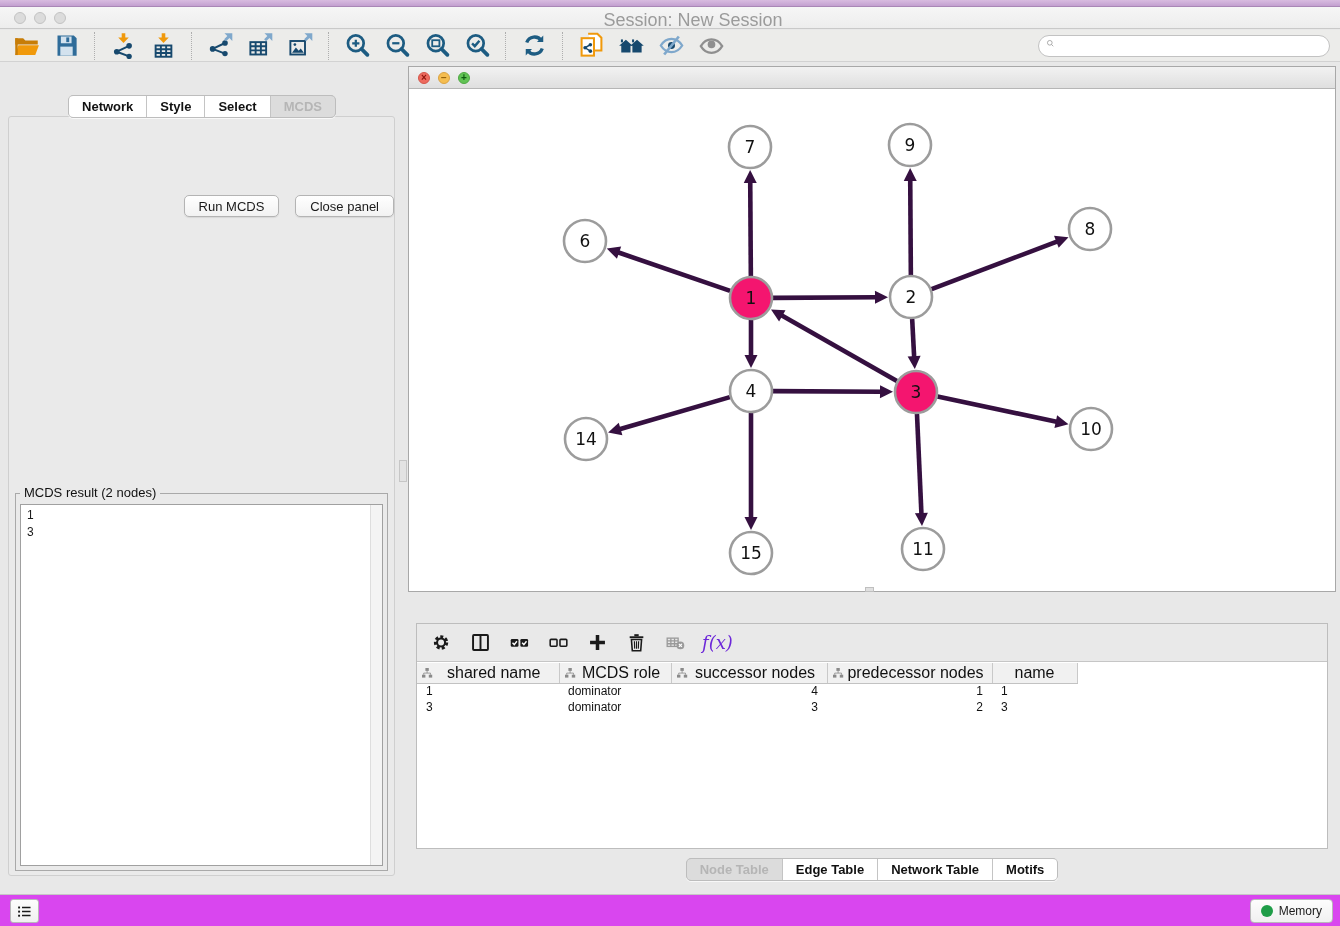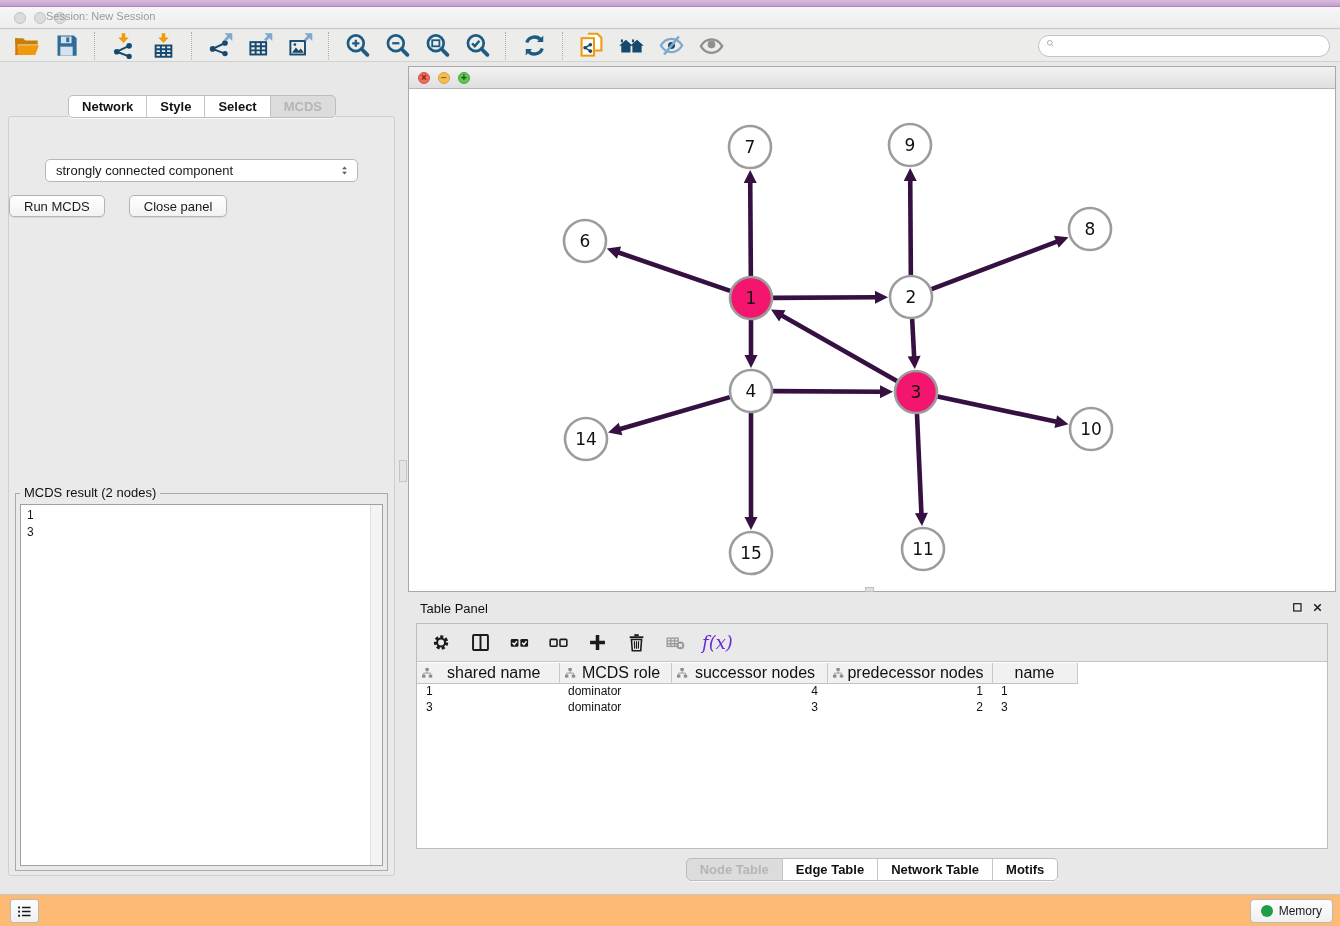--- a/index.html
+++ b/index.html
@@ -2,21 +2,21 @@
 <html><head>
 <meta charset="utf-8">
 <style>
   * { margin:0; padding:0; box-sizing:border-box; }
   html,body { width:1340px; height:926px; }
   body { font-family:"Liberation Sans", sans-serif; background:#e8e8e8; position:relative; overflow:hidden; font-size:13px; color:#1a1a1a; }
 
   
   .top-strip { position:absolute; left:0; top:0; width:100%; height:7px; background:linear-gradient(#d8bce0,#c3a0d0); border-bottom:1px solid #a987b6; }
   .titlebar { position:absolute; left:0; top:7px; width:100%; height:22px; background:linear-gradient(#f6f6f6,#ededed); border-bottom:1px solid #c9c9c9; }
-  .titlebar .title { position:absolute; left:0; right:0; top:3px; color:#9b9b9b; font-size:11px;padding-left:46px; }
+  .titlebar .title { position:absolute; left:0; right:0; top:3px; text-align:center; color:#9b9b9b; font-size:18px;padding-left:46px; }
   .tl { position:absolute; top:5px; width:12px; height:12px; border-radius:50%; }
   .tl-gray { background:#dcdcdc; border:1px solid #c3c3c3; }
 
   .toolbar { position:absolute; left:0; top:30px; width:100%; height:32px; background:#ececea; border-bottom:1px solid #d2d2d2; display:flex; align-items:center; padding-left:6px; }
   .tb-btn { width:40px; height:30px; display:flex; align-items:center; justify-content:center; cursor:default; }
   .tb-sep { height:28px; border-left:1px dotted #aeaeae; margin:0 8px; }
   .searchbox { position:absolute; right:10px; top:5px; width:292px; height:22px; background:#fff; border:1px solid #c2c2c2; border-radius:11px; display:flex; align-items:center; padding-left:7px; }
 
   
   .control-panel { position:absolute; left:0; top:62px; width:404px; height:832px; }
@@ -28,21 +28,21 @@
   .seg-group { display:flex; border:1px solid #bdbdbd; border-radius:5px; overflow:hidden; background:#a3a3a3; box-shadow:0 1px 0 rgba(255,255,255,.7);text-align:right; }
   .seg { padding:3px 13px; font-size:13px; font-weight:600; background:#fff; color:#111; border-left:1px solid #c4c4c4; white-space:nowrap; }
   .seg:first-child { border-left:none; }
   .seg.active { background:#dcdcdc; color:#b5b5b5; }
   .cp-tabs-row { position:absolute; left:0; top:33px; width:100%; display:flex; justify-content:center; z-index:2; }
 
   .panel-body { position:absolute; left:8px; top:54px; width:387px; height:760px; background:#eaeaea; border:1px solid #cfcfcf; border-radius:3px; }
   .opt-label { position:absolute; left:0; right:0; top:18px; text-align:center; font-size:13px; }
   .dropdown { position:absolute; left:36px; top:42px; width:313px; height:23px; background:#fff; border:1px solid #b7b7b7; border-radius:5px; display:flex; align-items:center; padding:0 6px 0 10px; }
   .dropdown .dd-val { flex:1; font-size:13px; }
-  .btn-row { position:absolute; left:0; right:0; top:78px; display:flex; justify-content:flex-start; gap:24px; }
+  .btn-row { position:absolute; left:0; right:0; top:78px; display:flex; justify-content:flex-end; gap:16px; }
   .pbtn { height:22px; padding:0 14px; background:linear-gradient(#ffffff,#f2f2f2); border:1px solid #b4b4b4; border-radius:5px; font-size:13px; display:flex; align-items:center; box-shadow:0 1px 1px rgba(0,0,0,.08); }
 
   .fieldset { position:absolute; left:6px; top:376px; width:373px; height:378px; border:1px solid #a9a9a9; }
   .fieldset .legend { position:absolute; left:4px; top:-9px; background:#eaeaea; padding:0 4px; font-size:13px; color:#111; }
   .result-box { position:absolute; left:4px; right:4px; top:10px; bottom:4px; background:#fff; border:1px solid #a0a0a0; }
   .result-text { position:absolute; left:0; top:0; right:13px; bottom:0; padding:2px 6px; font-size:12px; line-height:17px; white-space:pre; overflow:hidden; }
   .result-scroll { position:absolute; right:0; top:0; bottom:0; width:12px; background:#f4f4f4; border-left:1px solid #dedede; }
 
   
   .network-window { position:absolute; left:408px; top:66px; width:928px; height:526px; background:#fff; border:1px solid #a8a8a8; }
@@ -64,21 +64,21 @@
   .fx { font-family:"DejaVu Serif", serif; font-style:italic; font-size:18px; color:#6d28d9; }
   .tp-viewport { position:absolute; left:0; top:39px; right:0; bottom:0; background:#fff; overflow:hidden; }
   table.datatable { border-collapse:collapse; table-layout:fixed; }
   table.datatable th { background:#f1f1f1; border-right:1px solid #c9c9c9; border-bottom:1px solid #c2c2c2; height:20px; font-weight:normal; font-size:16px; padding:0 4px; }
   table.datatable th .th-inner { display:flex; align-items:center; }
   table.datatable th .th-label { flex:1; text-align:center; color:#111; }
   table.datatable td { font-size:12px; height:16px; padding:0 9px; color:#111; white-space:nowrap; overflow:hidden; }
   .tp-tabs-row { position:absolute; left:0; right:0; top:261px; display:flex; justify-content:center; }
 
   
-  .statusbar { position:absolute; left:0; top:894px; width:100%; height:32px; background:#fdba74; border-top:1px solid #c6c6c6; }
+  .statusbar { position:absolute; left:0; top:894px; width:100%; height:32px; background:#d946ef; border-top:1px solid #c6c6c6; }
   .sb-left-btn { position:absolute; left:10px; top:4px; width:29px; height:24px; background:linear-gradient(#fdfdfd,#f0f0f0); border:1px solid #b9b9b9; border-radius:3px; display:flex; align-items:center; justify-content:center; }
   .memory-btn { position:absolute; right:7px; top:4px; height:24px; background:linear-gradient(#fdfdfd,#f0f0f0); border:1px solid #b9b9b9; border-radius:4px; display:flex; align-items:center; gap:6px; padding:0 10px; font-size:12px; }
   .memory-dot { width:12px; height:12px; border-radius:50%; background:#1f9d48; }
 
   svg { display:block; }
 </style>
 </head>
 <body>
 
 <div class="top-strip"></div>
@@ -239,29 +239,20 @@
 <div class="control-panel">
   <div class="cp-tabs-row">
       <div class="seg-group" id="cp-tabs">
         <div class="seg">Network</div>
         <div class="seg">Style</div>
         <div class="seg">Select</div>
         <div class="seg active">MCDS</div>
       </div>
     </div>
   <div class="panel-body">
-    <div class="dropdown">
-      <span class="dd-val">strongly connected component</span>
-      <span id="dd-chev-slot">
-          <svg viewBox="0 0 24 24" width="13" height="13">
-            <path d="M7.5 9.5l4.5-5 4.5 5z" fill="#5a5a5a"></path>
-            <path d="M7.5 14.5l4.5 5 4.5-5z" fill="#5a5a5a"></path>
-          </svg>
-        </span>
-    </div>
     <div class="btn-row">
       <div class="pbtn">Run MCDS</div>
       <div class="pbtn">Close panel</div>
     </div>
     <div class="fieldset">
       <span class="legend">MCDS result (2 nodes)</span>
       <div class="result-box">
         <div class="result-text" id="mcds-result-text">1
 3</div>
         <div class="result-scroll"></div>
@@ -379,35 +370,20 @@
         <g>
           <circle cx="514" cy="459" r="21" fill="#ffffff" stroke="#9c9c9c" stroke-width="2.6"></circle>
           <text x="514" y="465" text-anchor="middle" font-family="&quot;DejaVu Sans&quot;, sans-serif" font-size="17" fill="#111111">11</text>
         </g>
       </svg>
   </div>
   <div class="nw-grip"></div>
 </div>
 
 <div class="table-panel">
-  <div class="panel-header" style="height:24px">
-    <span class="ph-title" style="left:12px;top:4px">Table Panel</span>
-    <span class="ph-icons" style="top:4px;right:12px">
-      <span id="tp-float-slot">
-          <svg viewBox="0 0 24 24" width="13" height="13">
-            <rect x="5" y="5" width="13.5" height="13.5" fill="none" stroke="#1a1a1a" stroke-width="2.2"></rect>
-          </svg>
-        </span>
-      <span id="tp-close-slot">
-          <svg viewBox="0 0 24 24" width="13" height="13">
-            <path d="M6 6l12 12M18 6L6 18" stroke="#1a1a1a" stroke-width="2.8"></path>
-          </svg>
-        </span>
-    </span>
-  </div>
   <div class="tp-box">
     <div class="tp-toolbar" id="tp-toolbar">
         <div class="tp-tbtn">
           <svg viewBox="0 0 24 24" width="21" height="21">
             <circle cx="11.5" cy="12" r="6.4" fill="none" stroke="#1a1a1a" stroke-width="3.6" stroke-dasharray="3.3 2.4"></circle>
             <circle cx="11.5" cy="12" r="4.6" fill="none" stroke="#1a1a1a" stroke-width="2.4"></circle>
           </svg>
         </div>
         <div class="tp-tbtn">
           <svg viewBox="0 0 24 24" width="21" height="21">

